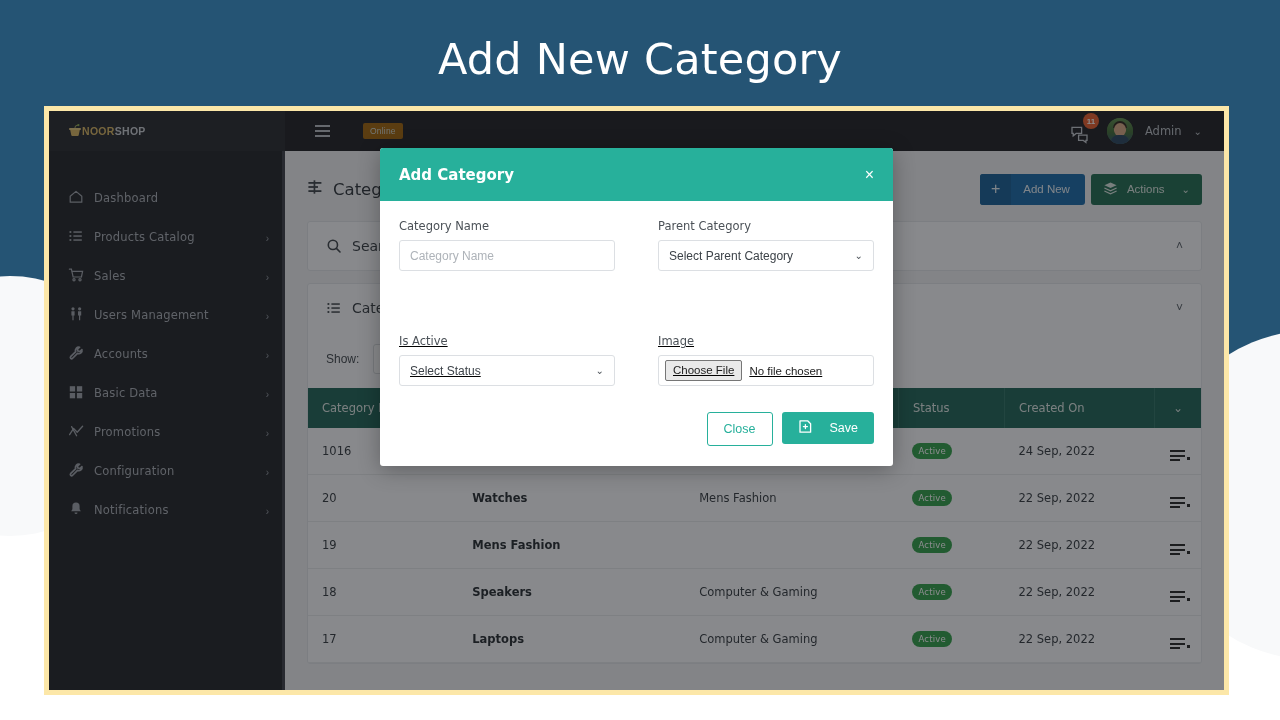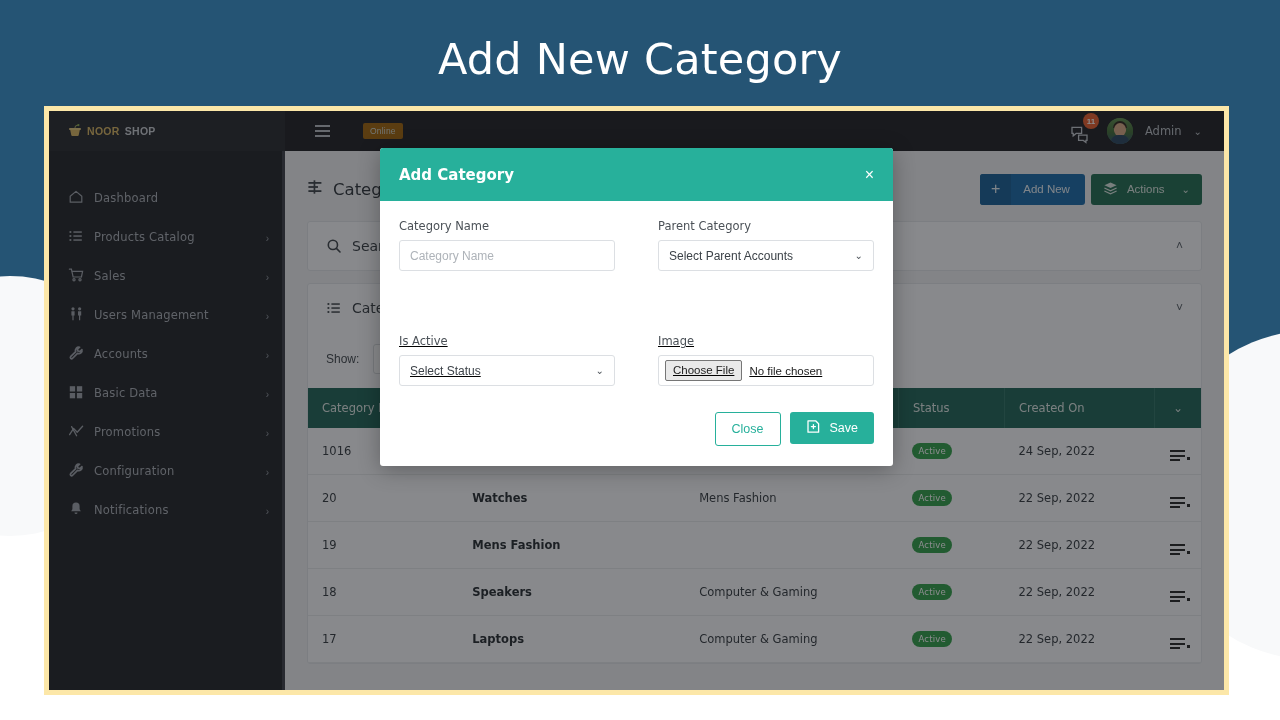--- a/index.html
+++ b/index.html
@@ -41,21 +41,21 @@
     overflow: hidden;
   }
   .app { position: absolute; inset: 0; }
 
   
   .sidebar {
     position: absolute; left: 0; top: 0; width: 236px; height: 100%;
     background: #1f2125;
   }
   .brand {
-    height: 40px; display: flex; align-items: center; gap: 5px;
+    height: 40px; display: flex; align-items: center; 
     padding-left: 19px; background: #24262b;
   }
   .brand-icon { font-size: 12px; color: #d9b55f; line-height: 1; }
   .brand-noor { color: #d9b55f; font-size: 10.5px; font-weight: bold; letter-spacing: .3px; }
   .brand-shop { color: #c9ccd1; font-size: 10.5px; font-weight: bold; letter-spacing: .3px; }
 
   .nav { padding-top: 15px; }
   .nav-item {
     display: flex; align-items: flex-end; height: 39px;
     padding: 0 16px 0 19px; position: relative;
@@ -222,21 +222,21 @@
     display: flex; justify-content: flex-end; gap: 9px;
     padding: 16px 19px 20px 19px;
   }
   .btn-close {
     border: 1px solid #27b09b; color: #27b09b; background: #fff;
     border-radius: 3px; height: 32px; padding: 16px 16px;
     display: flex; align-items: center; font-size: 12.5px;
   }
   .btn-save {
     background: #27b09b; color: #fff; border-radius: 3px; height: 32px;
-    padding: 0 16px; display: flex; align-items: center; gap: 9px; font-size: 12.5px;
+    padding: 0 16px; display: flex; align-items: center; gap: 17px; font-size: 12.5px;
   }
 </style>
 </head>
 <body>
 
 <div class="slide-bg"></div>
 <div class="deco-circle-left"></div>
 <div class="deco-circle-right"></div>
 <div class="slide-title">Add New Category</div>
 
@@ -561,21 +561,21 @@
       <div class="form-grid">
         <div>
           <span class="f-label">Category Name</span>
           <div class="f-input">
             <span class="ph">Category Name</span>
           </div>
         </div>
         <div>
           <span class="f-label">Parent Category</span>
           <div class="f-select">
-            <span class="val">Select Parent Accounts</span>
+            <span class="val">Select Parent Category</span>
             <span class="chev">⌄</span>
           </div>
         </div>
         <div class="f-row2">
           <span class="f-label">Is Active</span>
           <div class="f-select">
             <span class="val">Select Status</span>
             <span class="chev">⌄</span>
           </div>
         </div>

